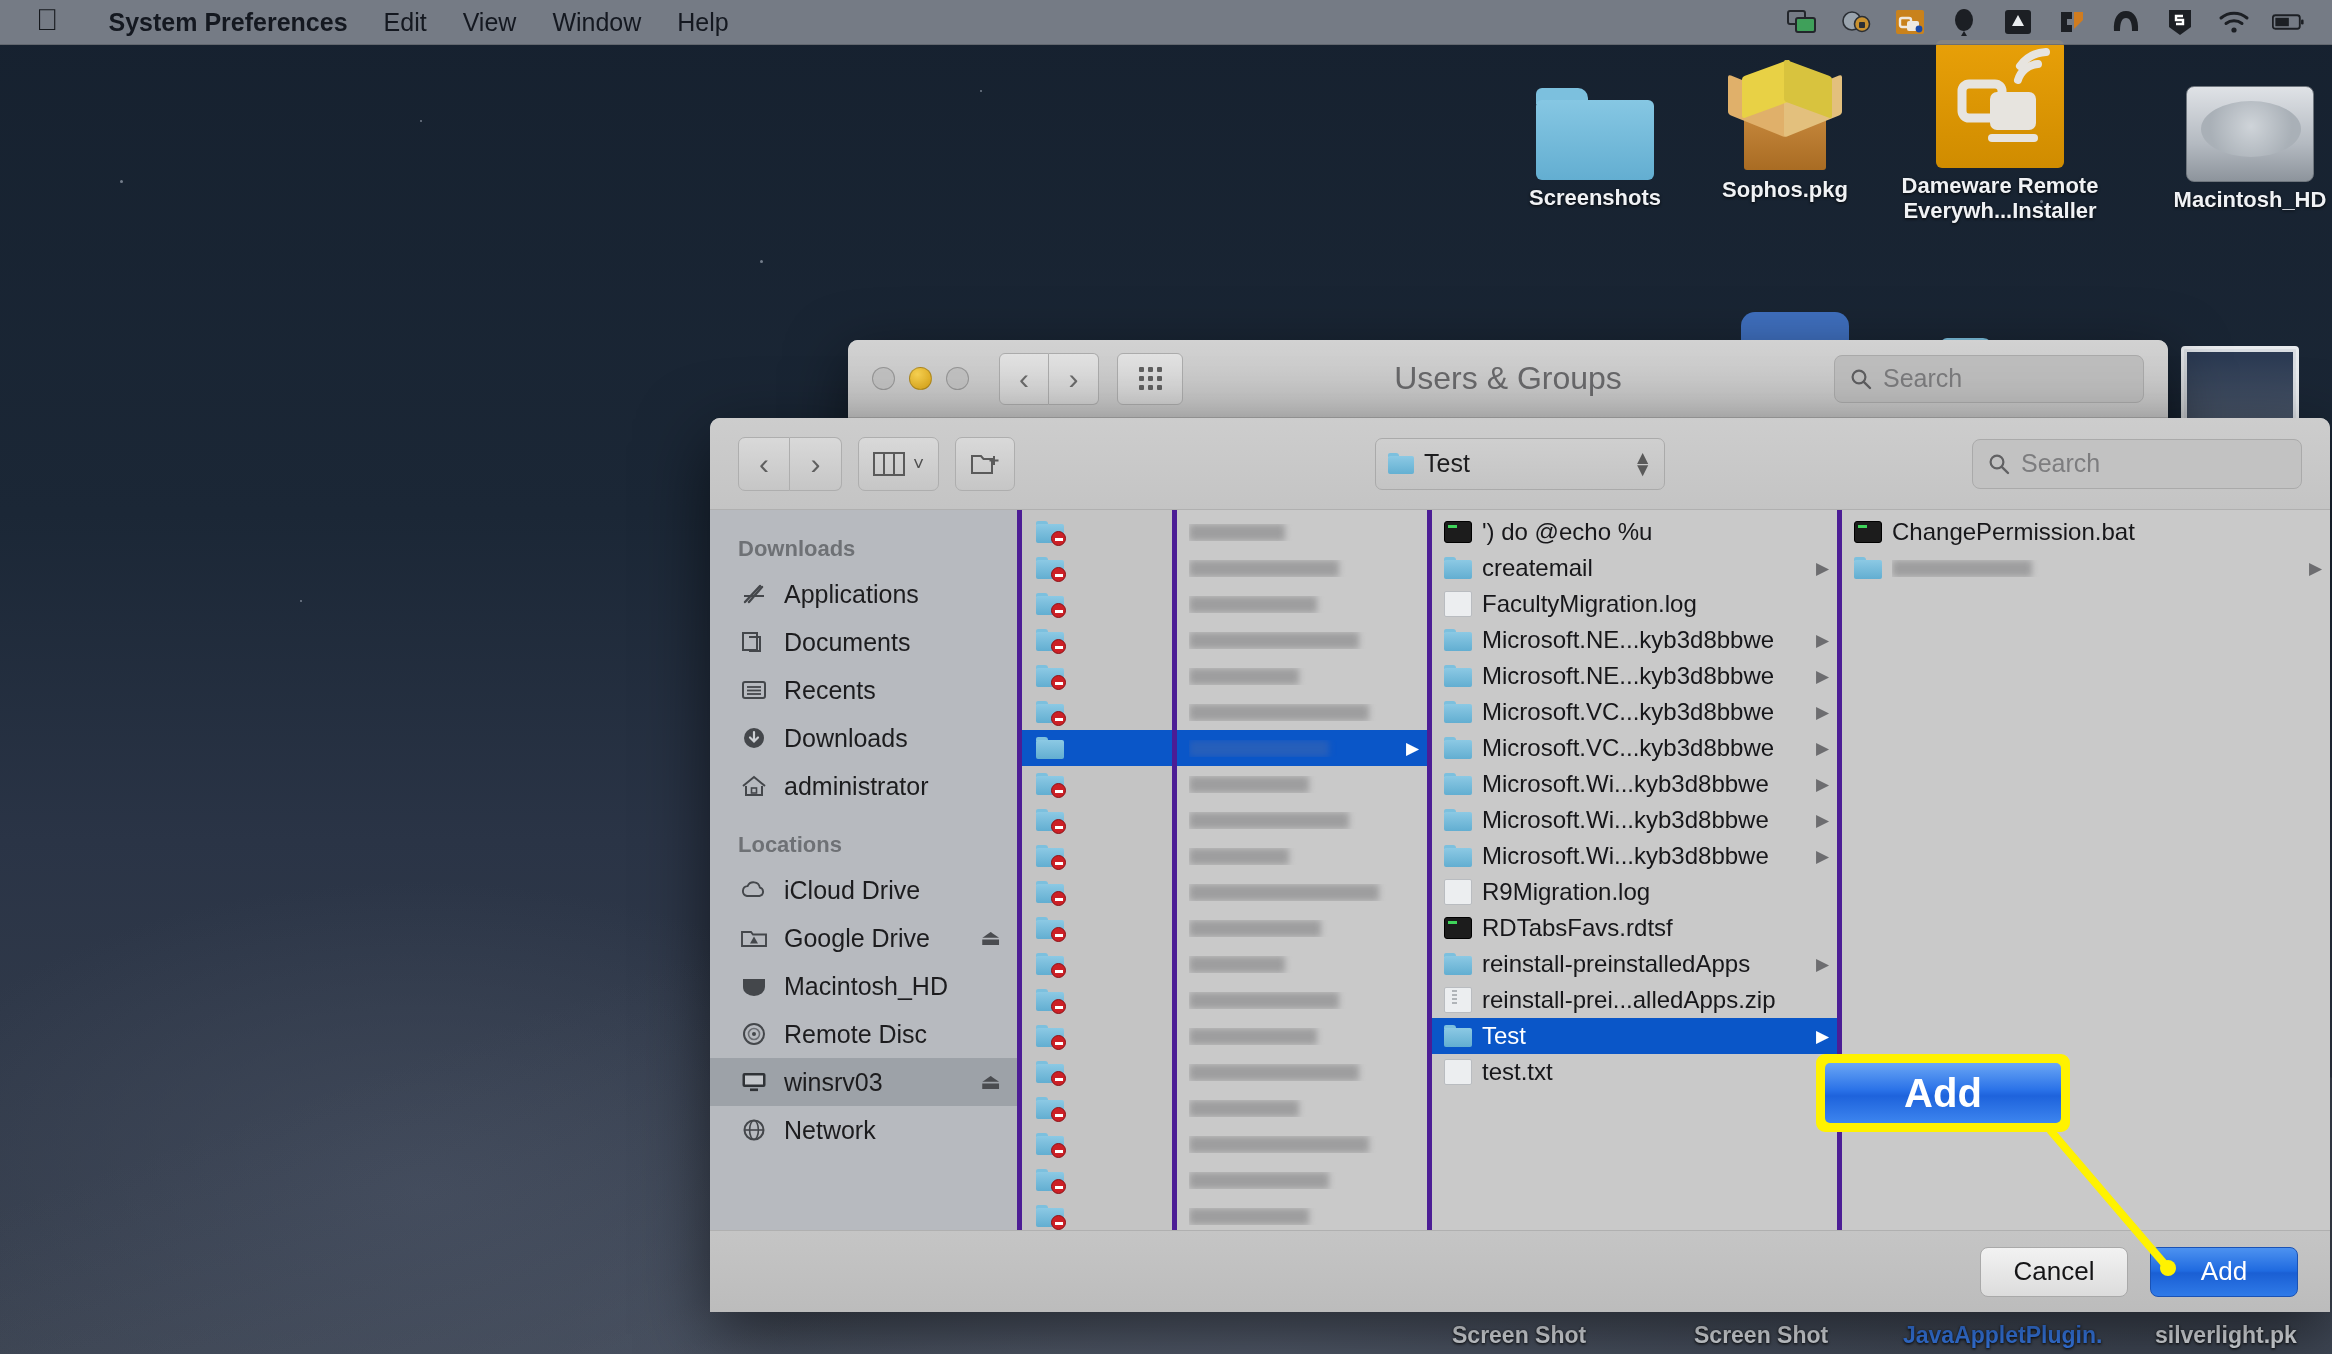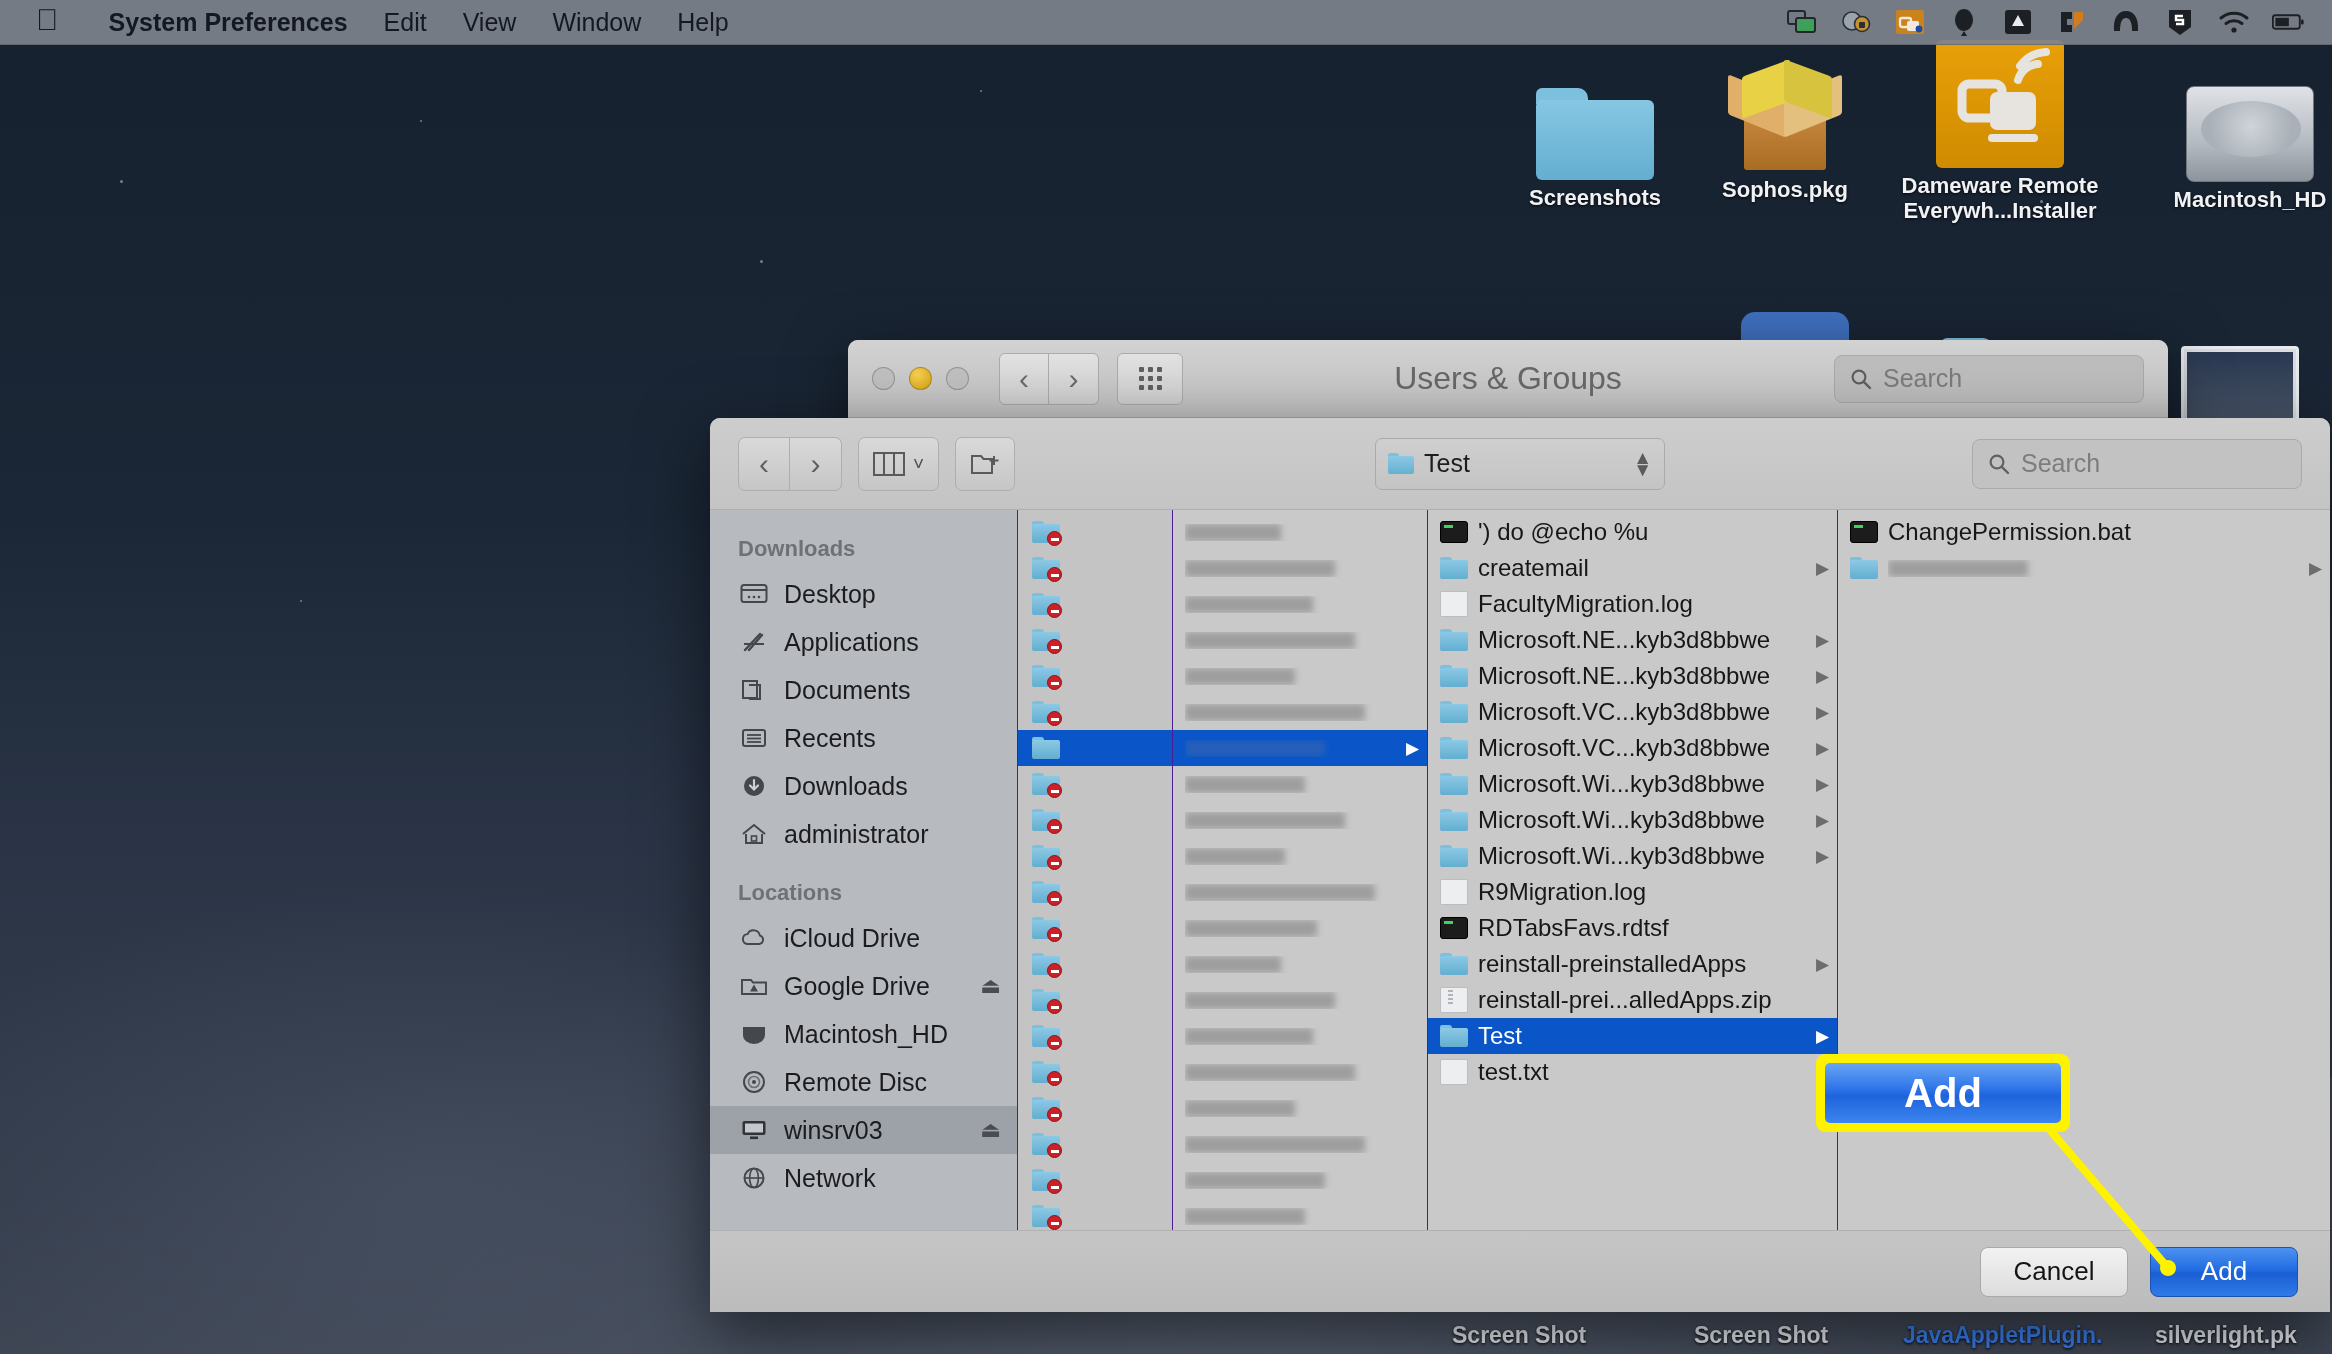--- a/index.html
+++ b/index.html
@@ -181,21 +181,21 @@
     display: flex; align-items: center; gap: 14px; height: 48px; padding: 0 16px 0 28px;
     font-size: 25px; color: #1c1c1e;
   }
   .sb-item.selected { background: rgba(150,155,162,0.78); }
   .sb-item .sbtext { flex: 1; white-space: nowrap; overflow: hidden; }
   .sb-ic { width: 32px; flex: 0 0 32px; display: flex; align-items: center; justify-content: center; }
   .eject { font-size: 22px; color: #4a4c50; }
 
   #fd-columns { flex: 1; display: flex; min-width: 0; background: #c9c9c9; }
   .col {
-    border-left: 1px solid #4c1d95; overflow: hidden; position: relative;
+    border-left: 5px solid #4c1d95; overflow: hidden; position: relative;
     padding-top: 4px;
   }
   .col-a { width: 155px; flex: 0 0 155px; background: rgba(196,196,196,1); }
   .col-b { width: 255px; flex: 0 0 255px; }
   .col-c { width: 410px; flex: 0 0 410px; }
   .col-d { flex: 1; }
 
   .row {
     height: 36px; display: flex; align-items: center; gap: 10px;
     padding: 0 8px 0 12px; font-size: 24px; color: #17171a; white-space: nowrap;
@@ -425,32 +425,20 @@
       <span class="ph">Search</span>
     </div>
   </div>
 
   <div id="fd-body">
 
     <div id="fd-sidebar">
 
       <div class="sb-header">Downloads</div>
 
-      <div class="sb-item">
-        <span class="sb-ic">
-          <svg width="28" height="24" viewBox="0 0 28 24">
-              <rect x="1.5" y="3" width="25" height="17" rx="2.5" fill="none" stroke="#44474b" stroke-width="2"></rect>
-              <line x1="1.5" y1="8" x2="26.5" y2="8" stroke="#44474b" stroke-width="2"></line>
-              <circle cx="9" cy="15" r="1.3" fill="#44474b"></circle>
-              <circle cx="14" cy="15" r="1.3" fill="#44474b"></circle>
-              <circle cx="19" cy="15" r="1.3" fill="#44474b"></circle>
-            </svg>
-        </span>
-        <span class="sbtext">Desktop</span>
-      </div>
 
       <div class="sb-item">
         <span class="sb-ic">
           <svg width="28" height="24" viewBox="0 0 28 24">
               <path d="M5 20 L20 4" stroke="#44474b" stroke-width="2.4" stroke-linecap="round"></path>
               <path d="M9 20 L22 5" stroke="#44474b" stroke-width="2.4" stroke-linecap="round"></path>
               <line x1="4" y1="14" x2="24" y2="14" stroke="#44474b" stroke-width="2"></line>
             </svg>
         </span>
         <span class="sbtext">Applications</span>

